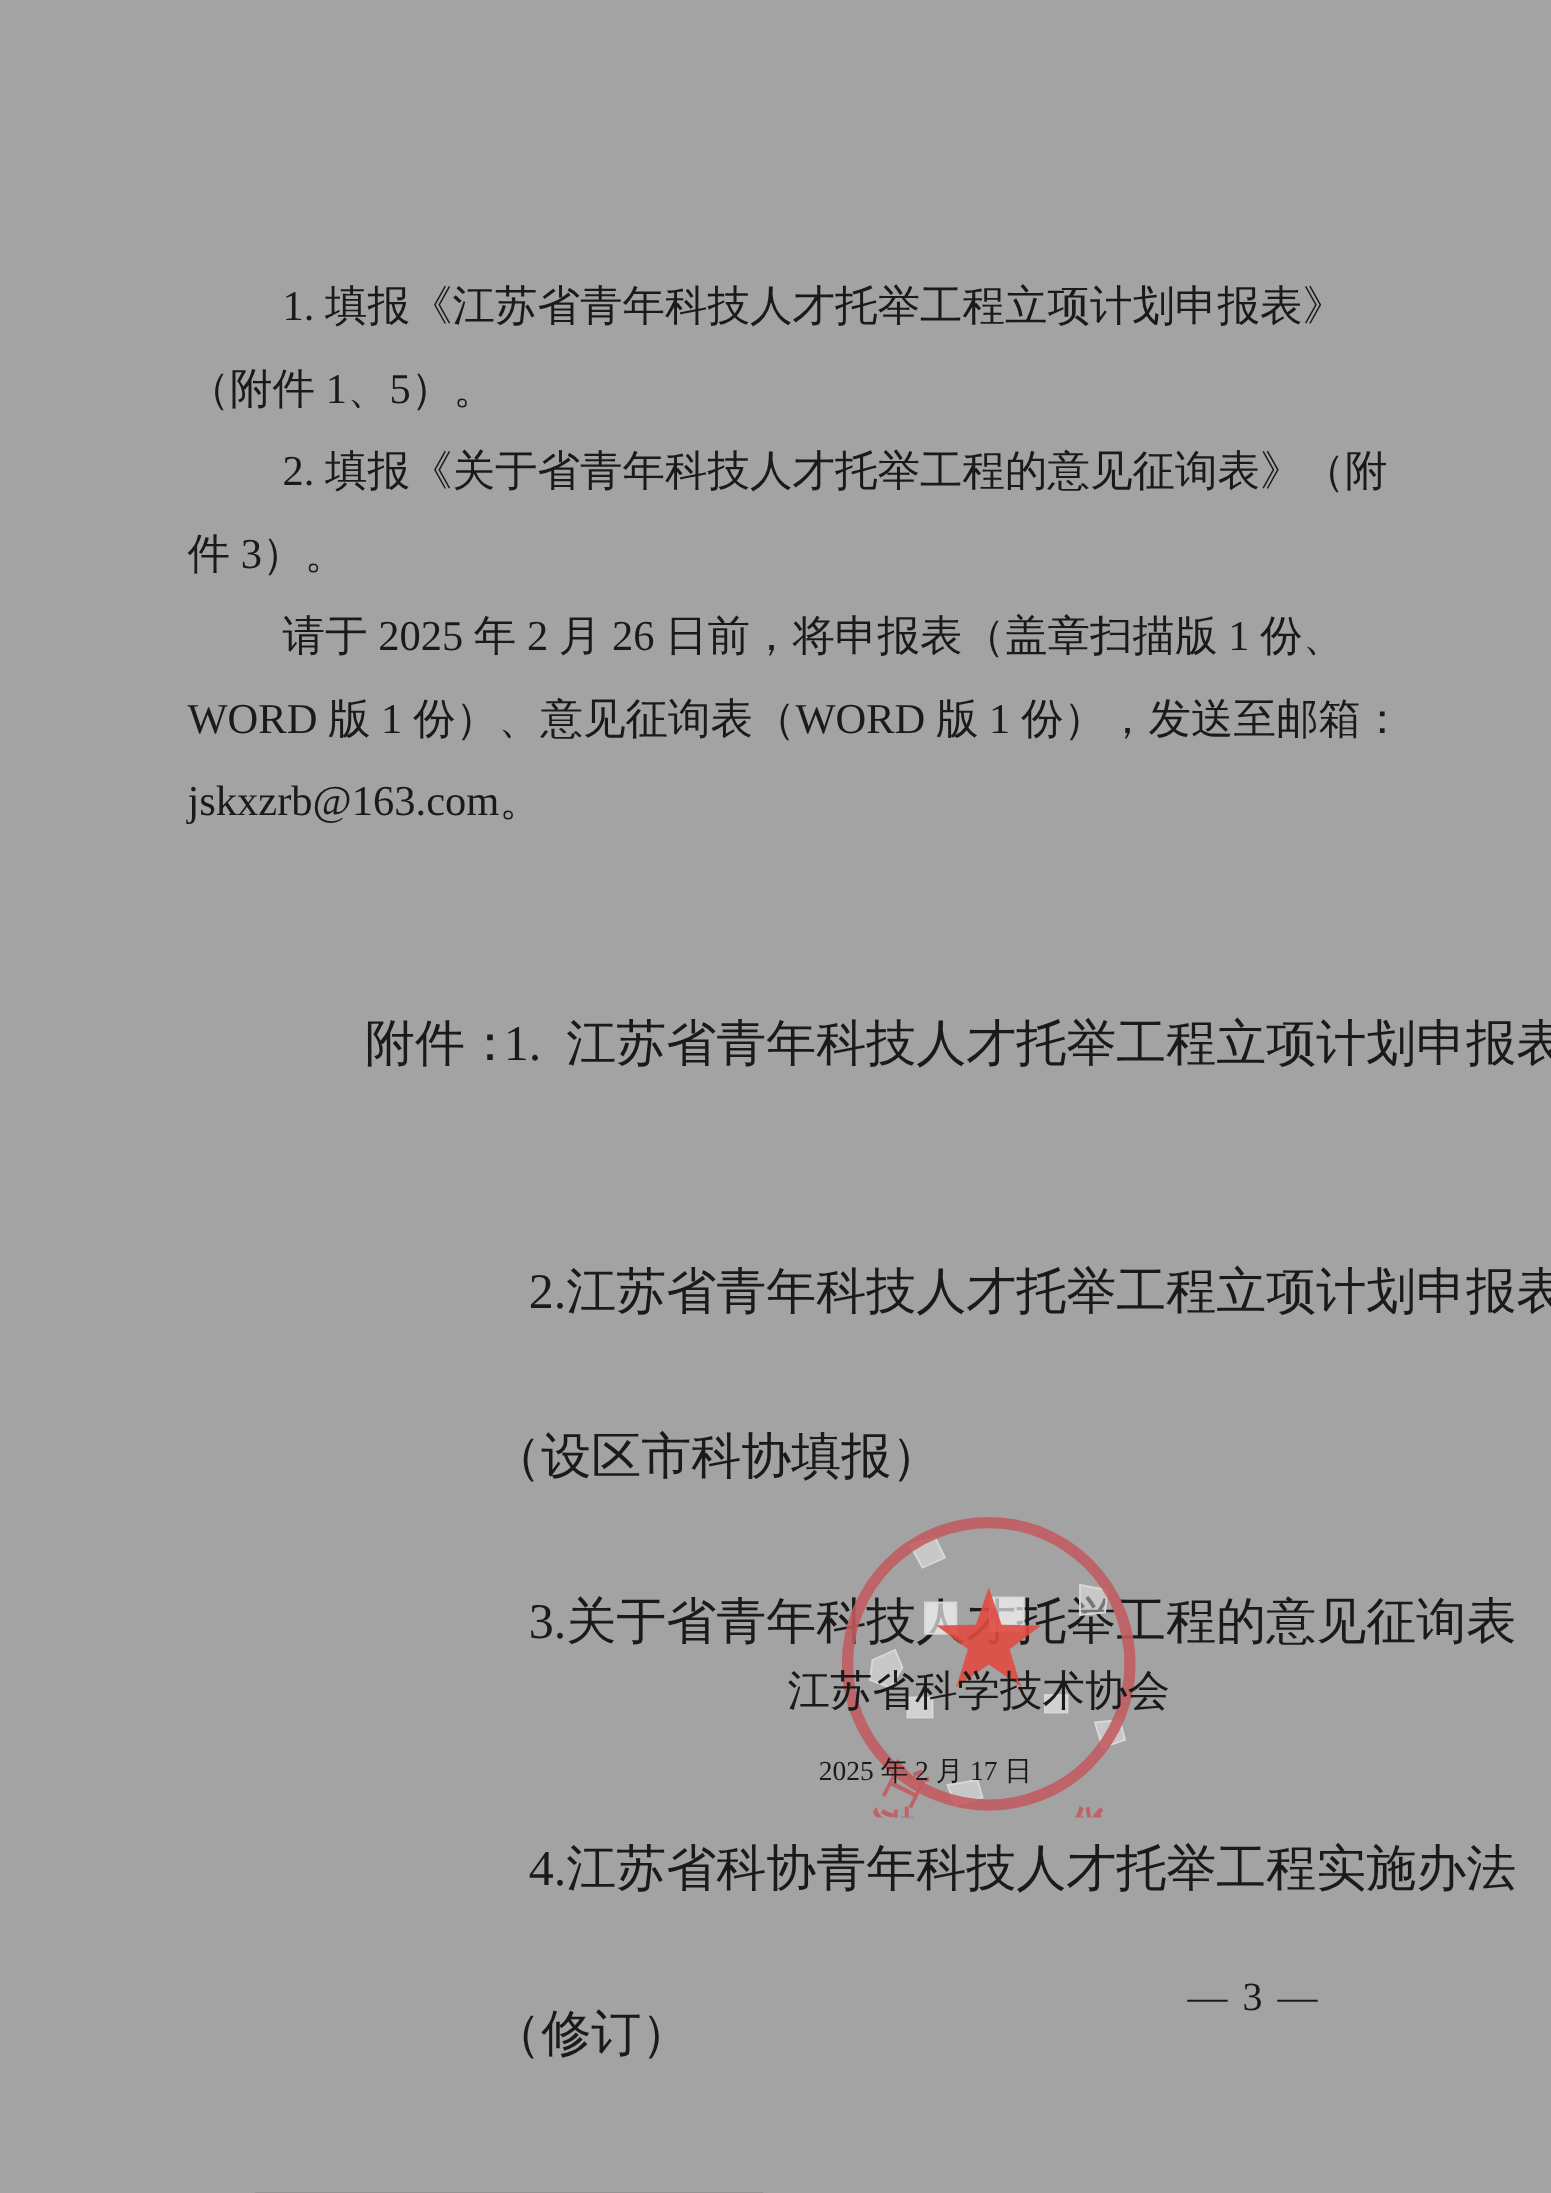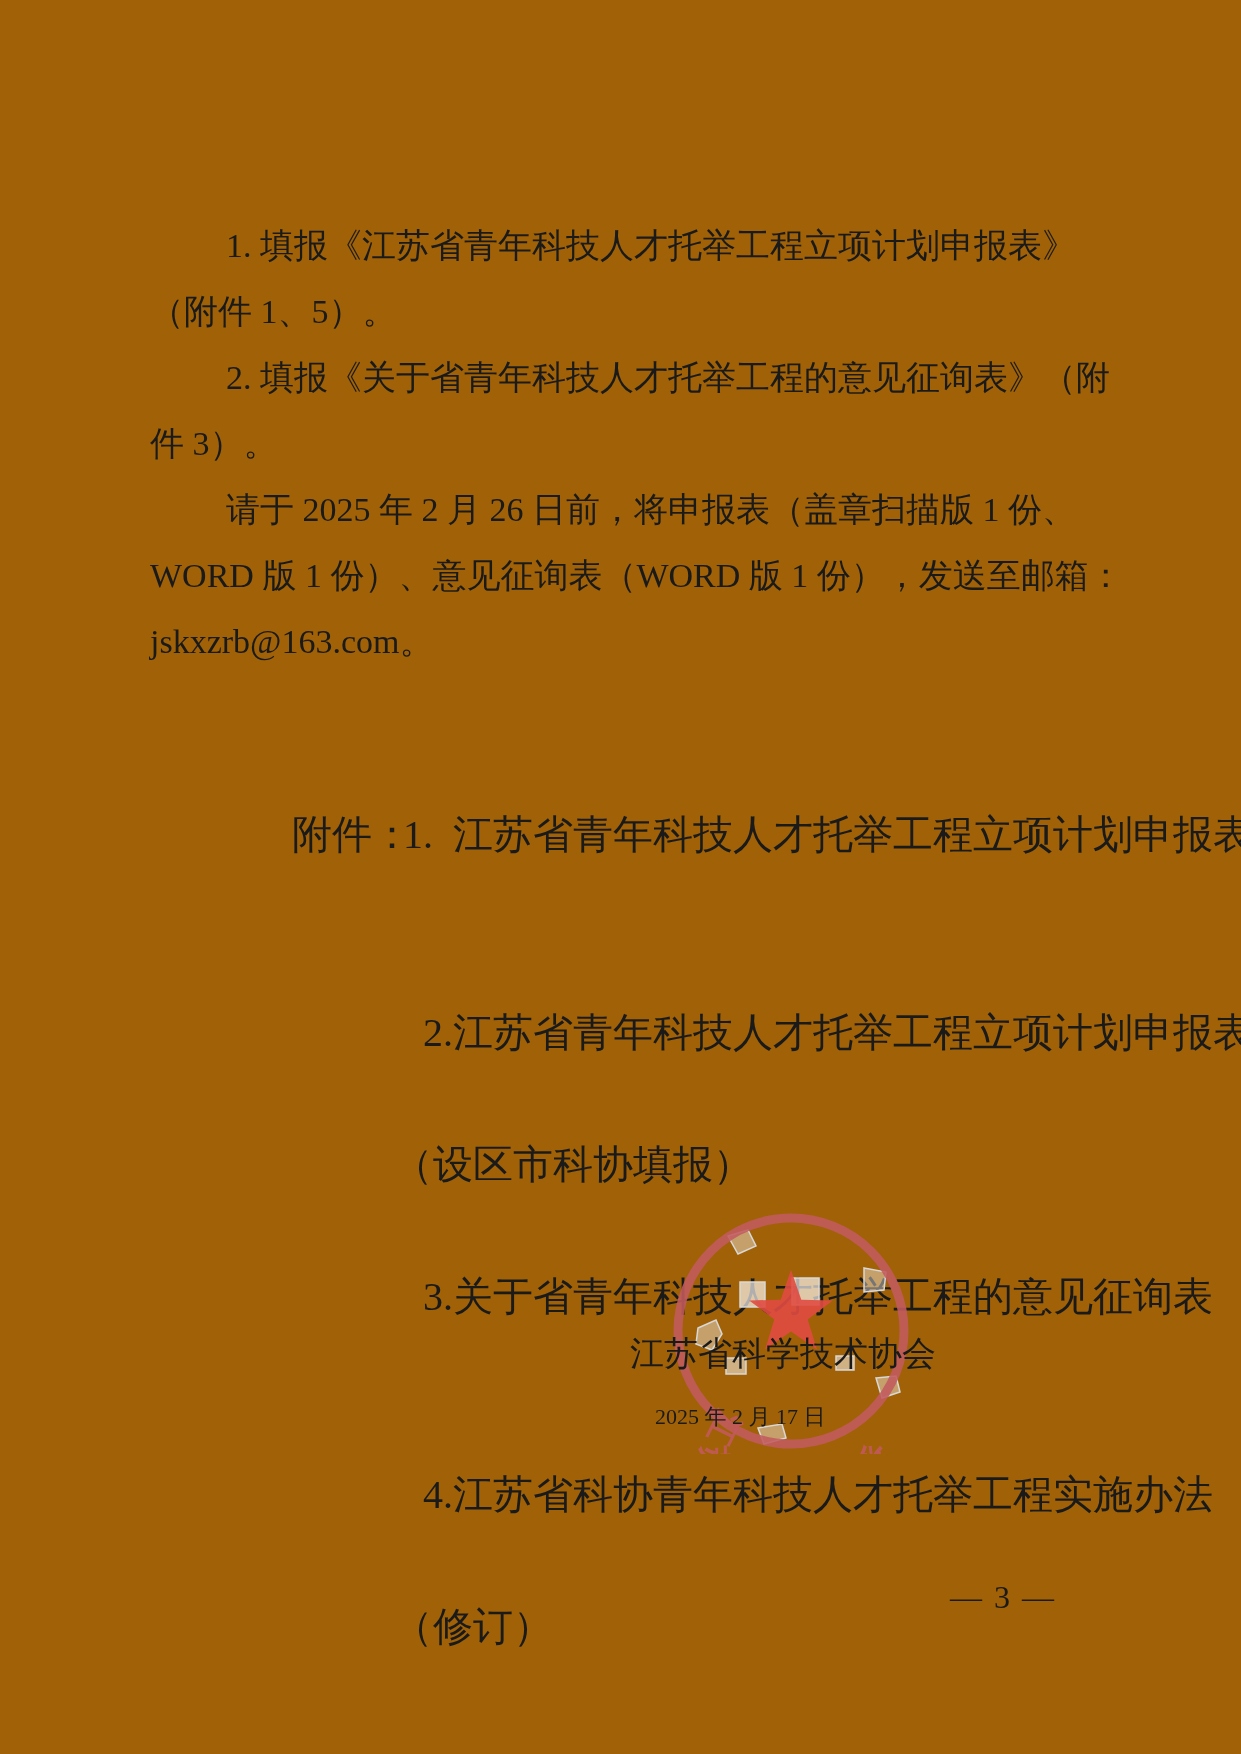--- a/index.html
+++ b/index.html
@@ -1,20 +1,20 @@
 <!DOCTYPE html>
 <html lang="zh"><head>
 <meta charset="utf-8">
 <style>
   html,body{margin:0;padding:0;background:#888;}
   .page{
     position:relative;
     width:1241px;height:1754px;
     margin:0 auto;
-    background:#a16207;
+    background:#a3a3a3;
     font-family:"Liberation Serif","DejaVu Serif",serif;
     color:#1a1a1a;
     overflow:hidden;
   }
   .doc-body{
     position:absolute;left:150px;top:213px;width:945px;
   }
   .line{
     font-size:34px;
     line-height:66px;

